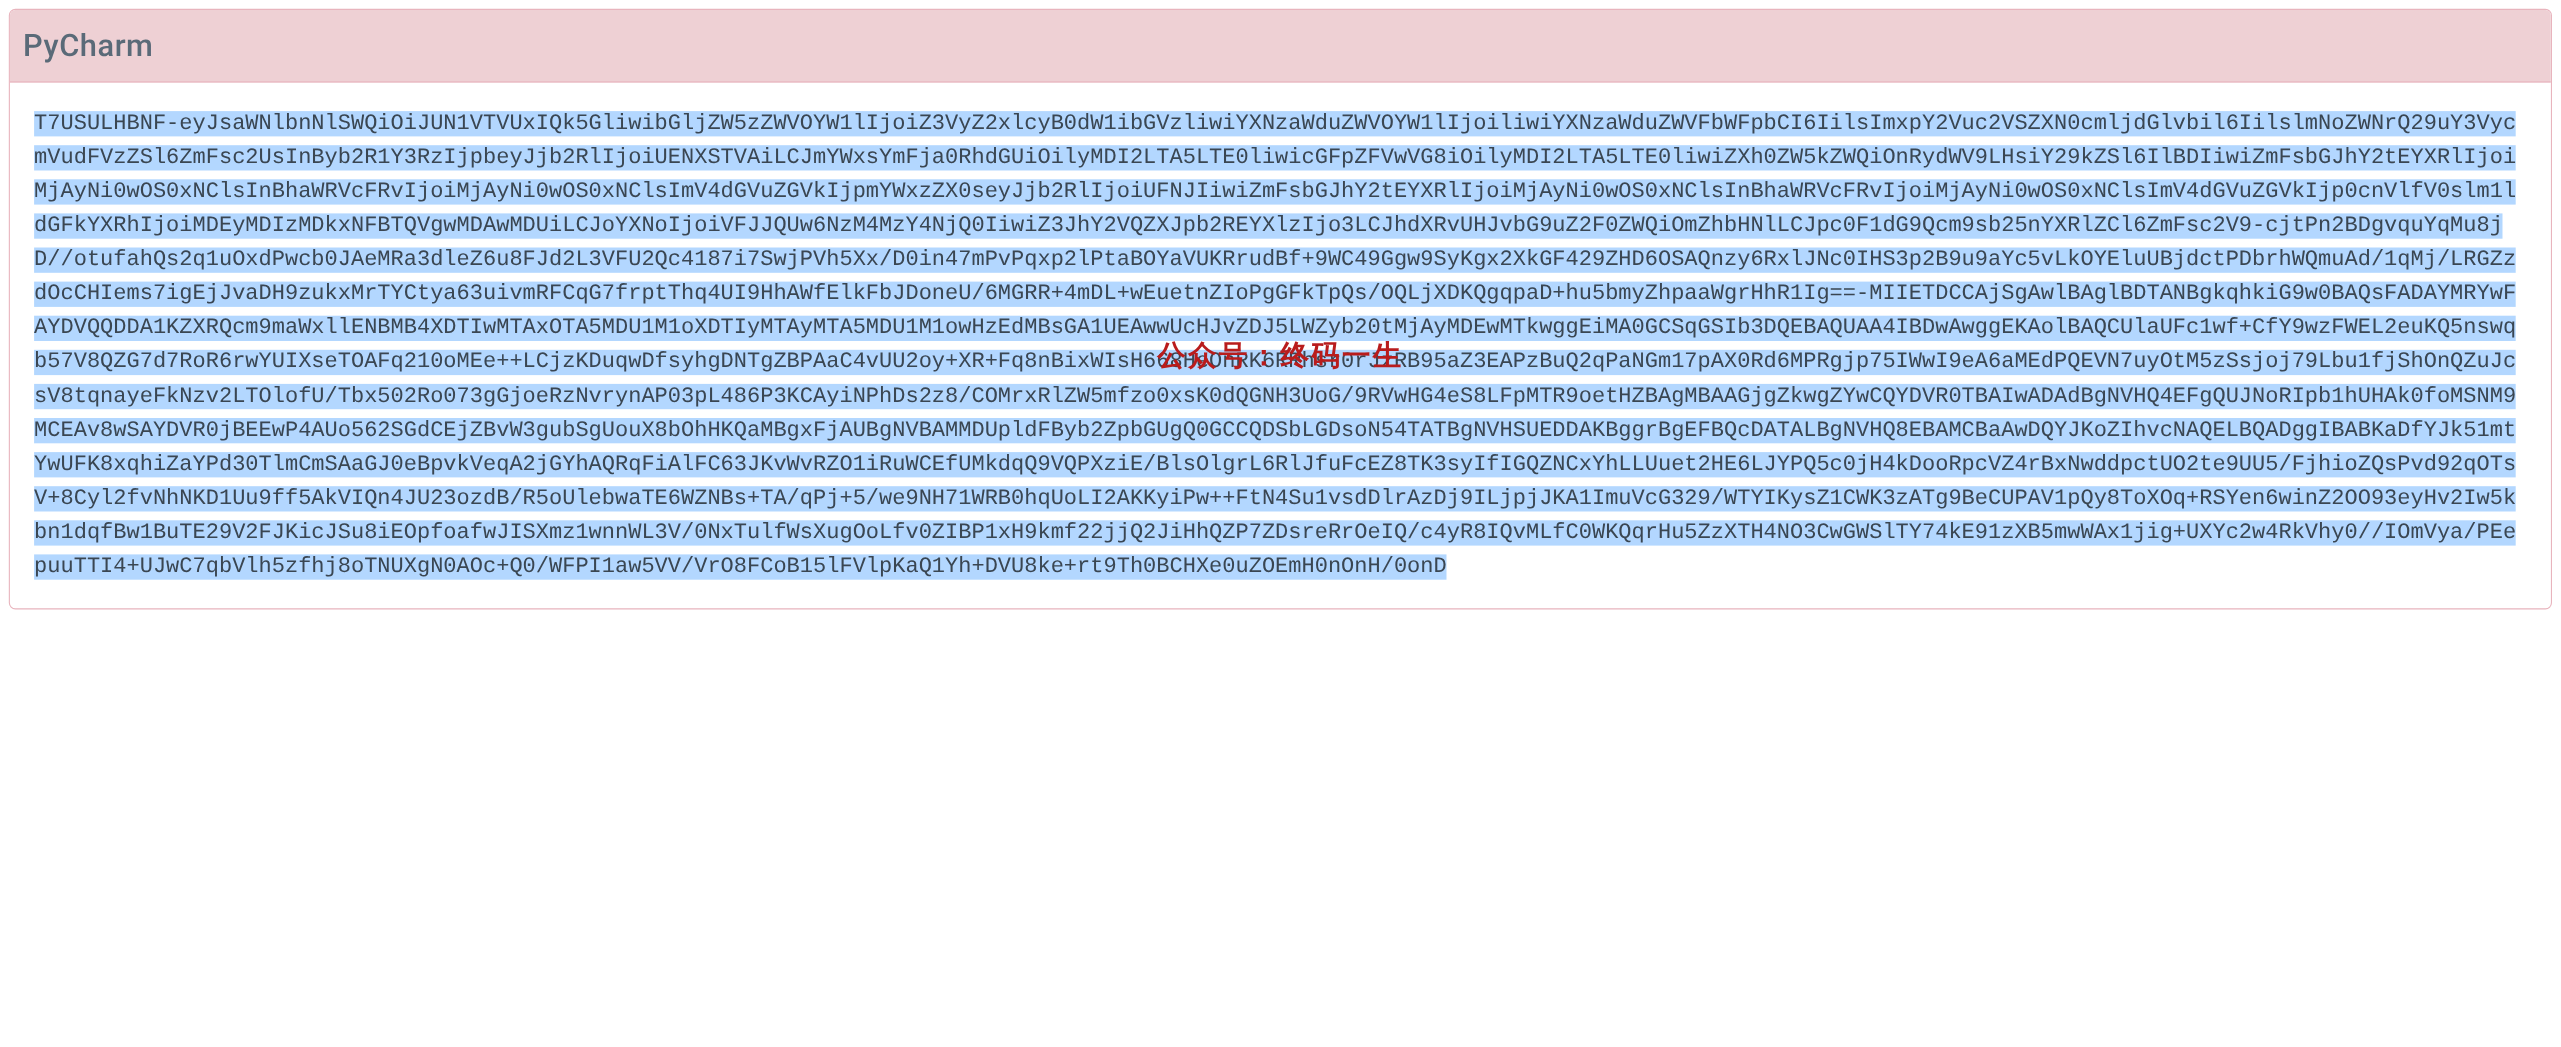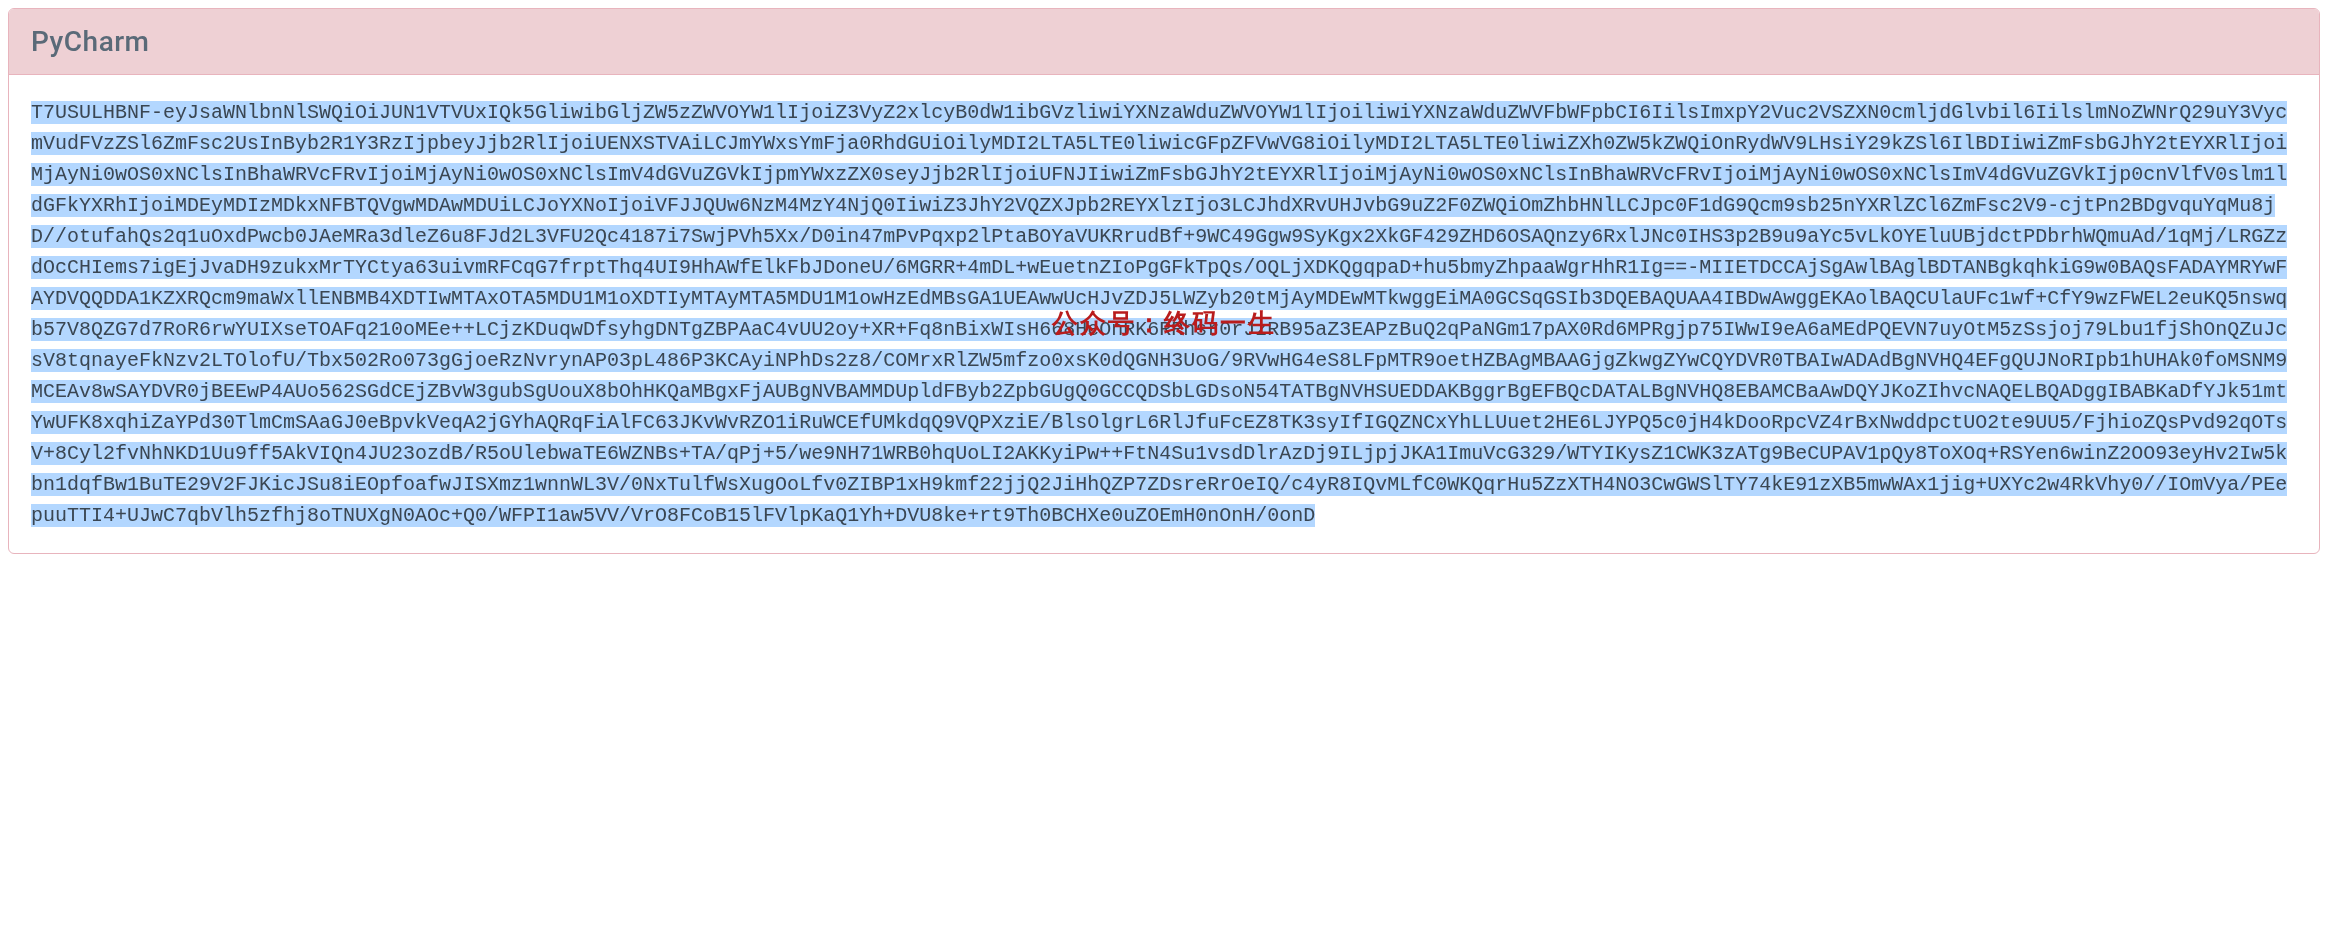--- a/index.html
+++ b/index.html
@@ -17,21 +17,21 @@
     .card {
       border: 1px solid #e8b4bd;
       border-radius: 6px;
       overflow: hidden;
       background: #ffffff;
     }
 
     .card-header {
       background: #eed0d4;
       border-bottom: 1px solid #e8b4bd;
-      padding: 16px 22px;
+      padding: 16px 12px;
     }
 
     .card-title {
       font-size: 28px;
       font-weight: 500;
       color: #5a6a78;
       letter-spacing: 0.5px;
     }
 
     .card-body {

